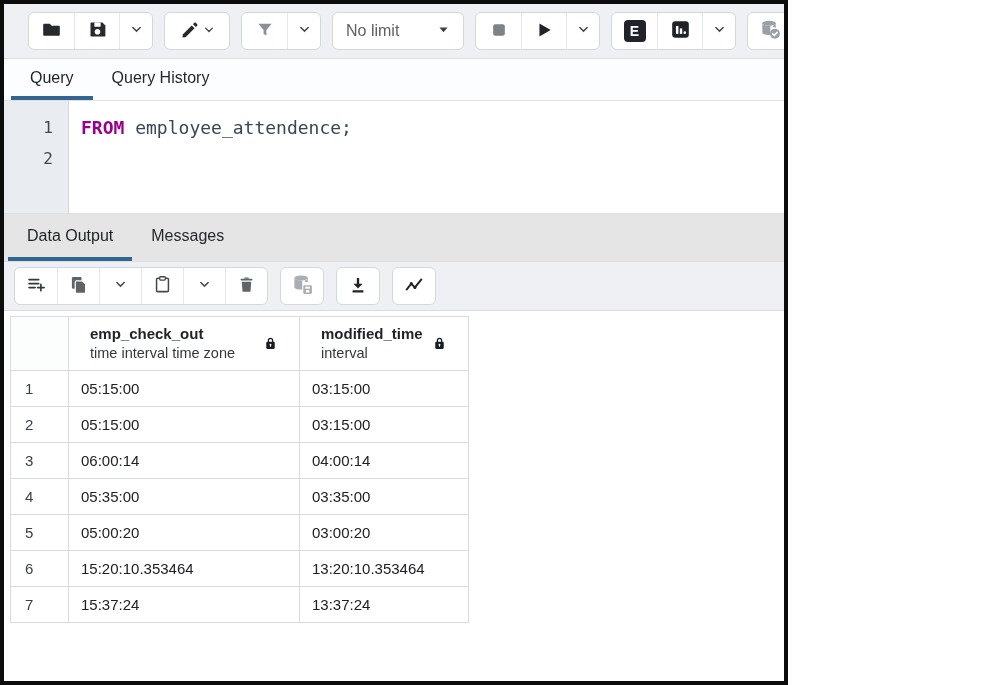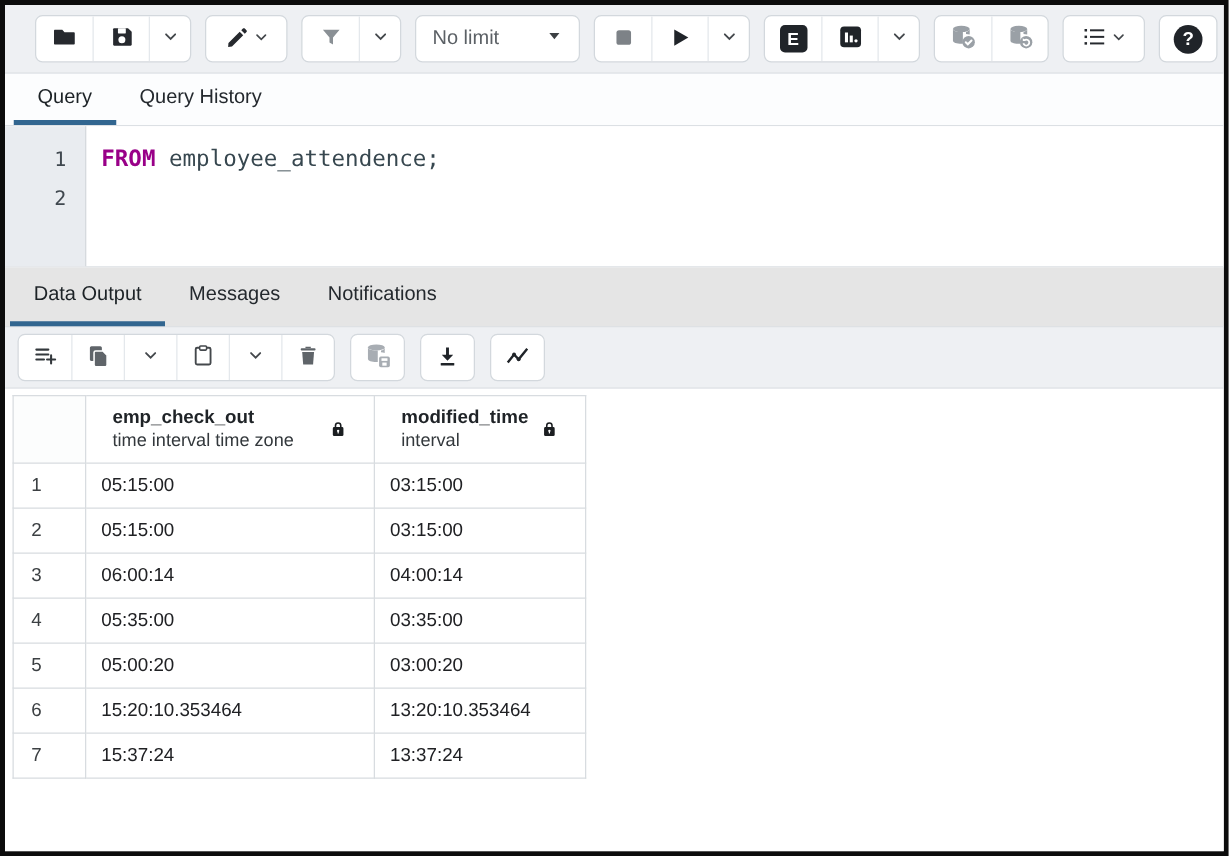--- a/index.html
+++ b/index.html
@@ -1,18 +1,18 @@
 <!DOCTYPE html>
 <html><head>
 <meta charset="utf-8">
 <style>
   * { box-sizing: border-box; }
   body { margin: 0; background: #fff; font-family: "Liberation Sans", sans-serif; }
   .window {
-    width: 983px; height: 685px; border: 4px solid #0c0c0c;
+    width: 788px; height: 685px; border: 4px solid #0c0c0c;
     background: #fff; display: flex; flex-direction: column; overflow: hidden;
   }
 
   
   .toolbar {
     flex: 0 0 55px; background: #eef0f3; border-bottom: 1px solid #d9dde2;
     display: flex; align-items: center; gap: 11px; padding-left: 24px;
   }
   .btn-group {
     display: flex; background: #fff; border: 1px solid #d3d8dd;
@@ -236,21 +236,20 @@
         <div class="ln">2</div>
       </div>
     <div class="code" id="code">
         <div class="code-line"><span class="tok-kw">FROM</span><span class="tok-plain"> employee_attendence;</span></div>
       </div>
   </div>
 
   <div class="tabbar results">
     <div class="tab active">Data Output</div>
     <div class="tab">Messages</div>
-    <div class="tab">Notifications</div>
   </div>
 
   <div class="toolbar results-toolbar">
     <div class="btn-group">
       <button class="btn">
         <span><svg viewBox="0 0 24 24" width="21" height="21">
               <g fill="none" stroke="#33383c" stroke-width="1.9" stroke-linecap="round">
                 <path d="M3.5 6.5h11M3.5 11h11M3.5 15.5h7"></path>
                 <path d="M17 11.8v7.4M13.3 15.5h7.4"></path>
               </g>

